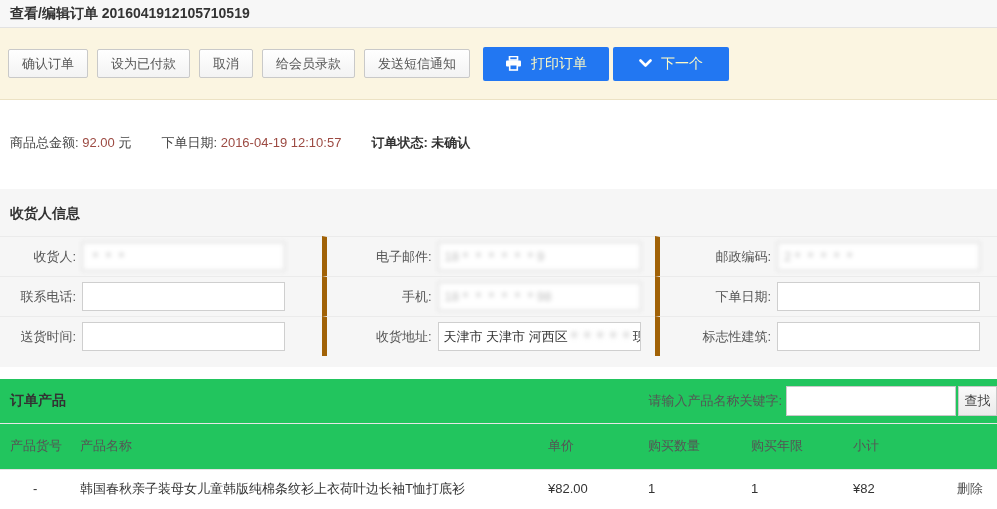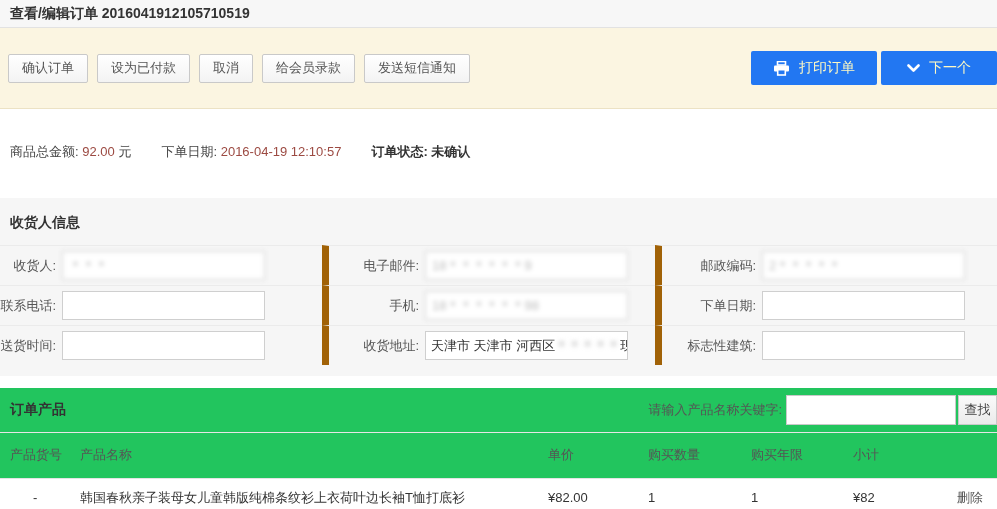--- a/index.html
+++ b/index.html
@@ -9,22 +9,22 @@
     font-size: 13px; color: #333; background: #fff;
   }
   
   .titlebar {
     height: 28px; background: #f7f7f7; border-bottom: 1px solid #e2e2e2;
     display: flex; align-items: center; padding: 0 10px;
   }
   .titlebar h1 { font-size: 14px; font-weight: bold; color: #333; }
   
   .toolbar {
-    height: 81px; background: #fbf5e1; border-bottom: 1px solid #ece2c4;
-    display: flex; align-items: center; justify-content: space-between;
+    height: 72px; background: #fbf5e1; border-bottom: 1px solid #ece2c4;
+    display: flex; align-items: center; justify-content: flex-start;
     padding: 0 0 0 8px;
   }
   .toolbar .left { display: flex; align-items: center; }
   .btn-plain {
     height: 29px; padding: 0 13px; margin-right: 9px;
     background: linear-gradient(#ffffff, #f3f3f3);
     border: 1px solid #c9c9c9; border-radius: 2px;
     font-size: 13px; color: #555; cursor: pointer;
     font-family: inherit;
   }
@@ -50,23 +50,23 @@
   .consignee { height: 178px; background: #f6f6f6; }
   .consignee h2 {
     font-size: 14px; font-weight: bold; color: #333;
     padding: 16px 10px 13px 10px;
   }
   .c-grid { display: grid; grid-template-columns: 322px 333px 342px; }
   .c-cell {
     height: 40px; display: flex; align-items: center;
     border-top: 1px solid #ebebeb;
   }
-  .c-cell.col2, .c-cell.col3 { border-left: 7px solid #a16207; }
+  .c-cell.col2, .c-cell.col3 { border-left: 5px solid #a16207; justify-content: center; }
   .c-cell .f-label { color: #555; text-align: right; flex: none; padding-right: 6px; }
-  .c-cell.col1 .f-label { width: 62px; }
+  .c-cell.col1 .f-label { width: 62px; margin-left: 20px; }
   .c-cell.col2 .f-label { width: 96px; }
   .c-cell.col3 .f-label { width: 100px; }
   .f-input {
     width: 203px; height: 29px; background: #fff;
     border: 1px solid #cfcfcf; padding: 0 6px;
     font-size: 13px; color: #333; font-family: inherit;
   }
   .f-input.redacted { color: #bdbdbd; filter: blur(2px); }
   .f-box {
     width: 203px; height: 29px; background: #fff;

